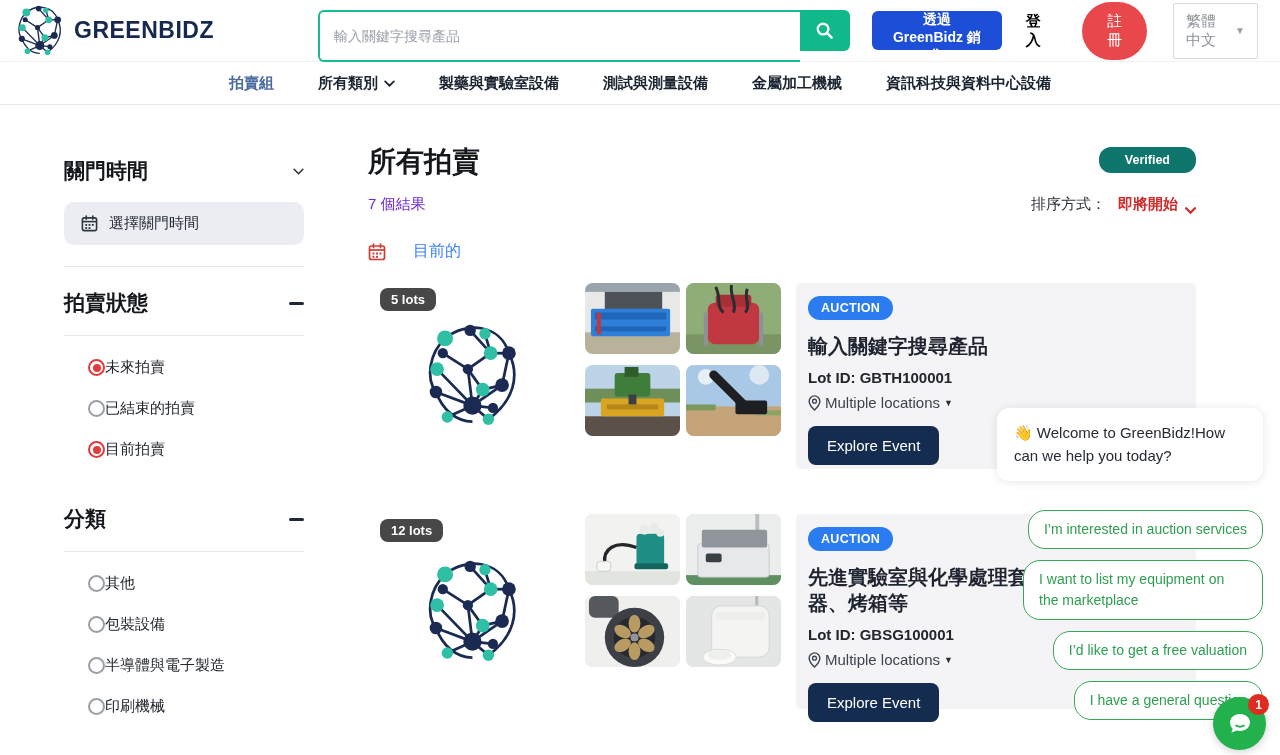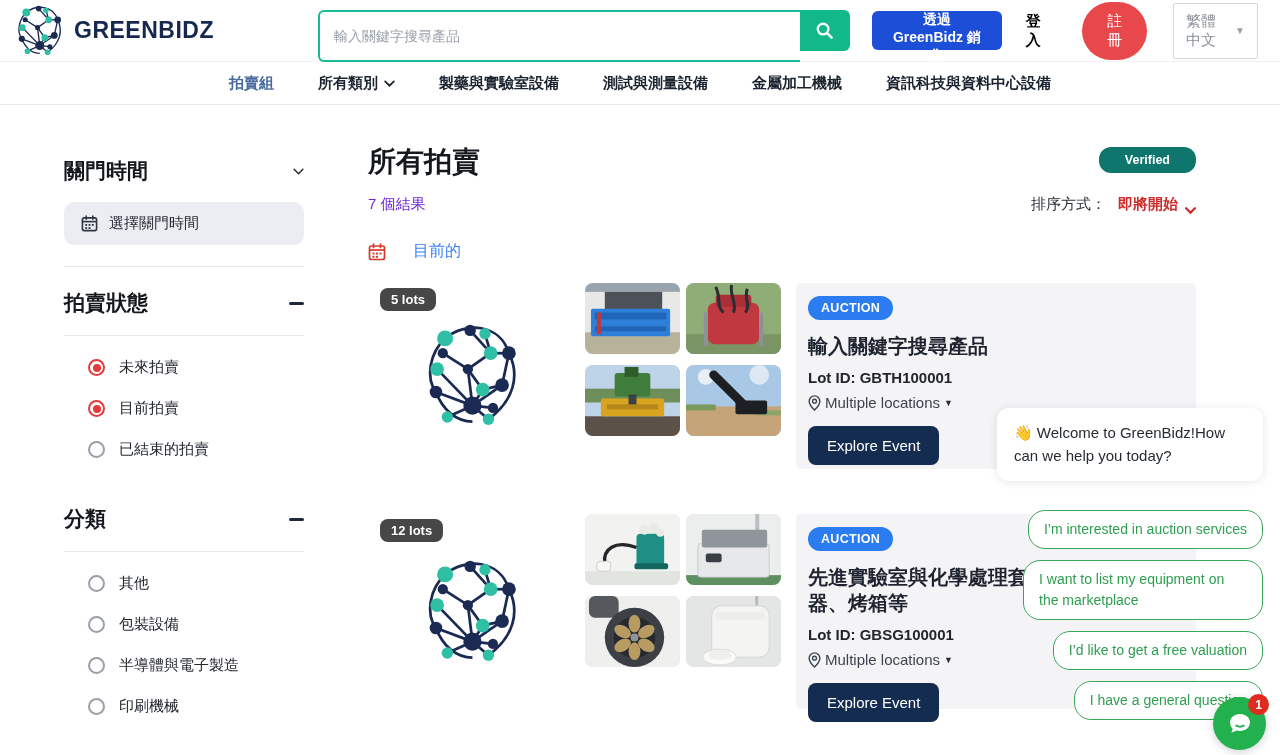--- a/index.html
+++ b/index.html
@@ -51,21 +51,21 @@
 
   
   .side-head { display:flex; justify-content:space-between; align-items:center; cursor:pointer; }
   .side-title { font-size:21px; font-weight:bold; color:#14171c; }
   .minus-ic { width:15px; height:3px; background:#1f2937; border-radius:2px; }
   .date-btn { margin-top:17px; width:100%; height:43px; background:#ebedf3; border:none; border-radius:10px;
     display:flex; align-items:center; gap:11px; padding:12px 17px; font-size:15px; color:#272c35; cursor:pointer;
     font-family:"Liberation Sans", sans-serif; }
   .divider { height:1px; background:#e8e9eb; margin:21px 0 0 0; }
   .side-section { margin-top:22px; }
-  .opt-row { display:flex; align-items:center; gap:14px; margin:0 0 0 24px; padding-top:22px; cursor:pointer; }
+  .opt-row { display:flex; align-items:center; margin:0 0 0 24px; padding-top:22px; cursor:pointer; }
   .radio { width:17px; height:17px; border-radius:50%; border:2px solid #9aa0a8; flex:none; position:relative; background:#fff; }
   .radio.sel { border-color:#e23b3b; }
   .radio.sel::after { content:""; position:absolute; left:50%; top:50%; width:8px; height:8px; margin:-4px 0 0 -4px;
     border-radius:50%; background:#e23b3b; }
   .opt-label { font-size:15px; color:#23272e; }
 
   
   .main-head { display:flex; justify-content:space-between; align-items:flex-start; }
   .page-title { font-size:28px; font-weight:bold; color:#14171c; margin:0; }
   .verified { background:#0f766e; color:#fff; font-weight:bold; font-size:12.5px; padding:6px 26px; border-radius:12px; margin-top:4px; }
@@ -240,26 +240,26 @@
           <span class="side-title">拍賣狀態</span>
           <span class="minus-ic"></span>
         </div>
         <div class="divider" style="margin-top:18px;"></div>
 
         <div class="opt-row">
           <span class="radio sel"></span>
           <span class="opt-label">未來拍賣</span>
         </div>
         <div class="opt-row">
+          <span class="radio"></span>
+          <span class="opt-label">已結束的拍賣</span>
+        </div>
+        <div class="opt-row">
           <span class="radio sel"></span>
           <span class="opt-label">目前拍賣</span>
-        </div>
-        <div class="opt-row">
-          <span class="radio"></span>
-          <span class="opt-label">已結束的拍賣</span>
         </div>
       </div>
 
       <div class="side-section" style="margin-top:46px;">
         <div class="side-head">
           <span class="side-title">分類</span>
           <span class="minus-ic"></span>
         </div>
         <div class="divider" style="margin-top:18px;"></div>
 

